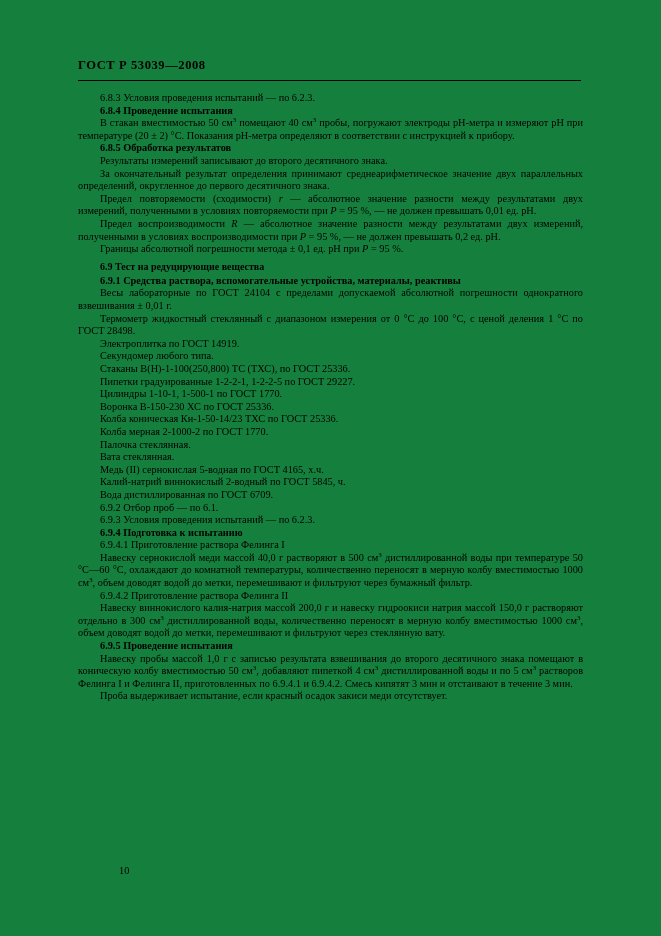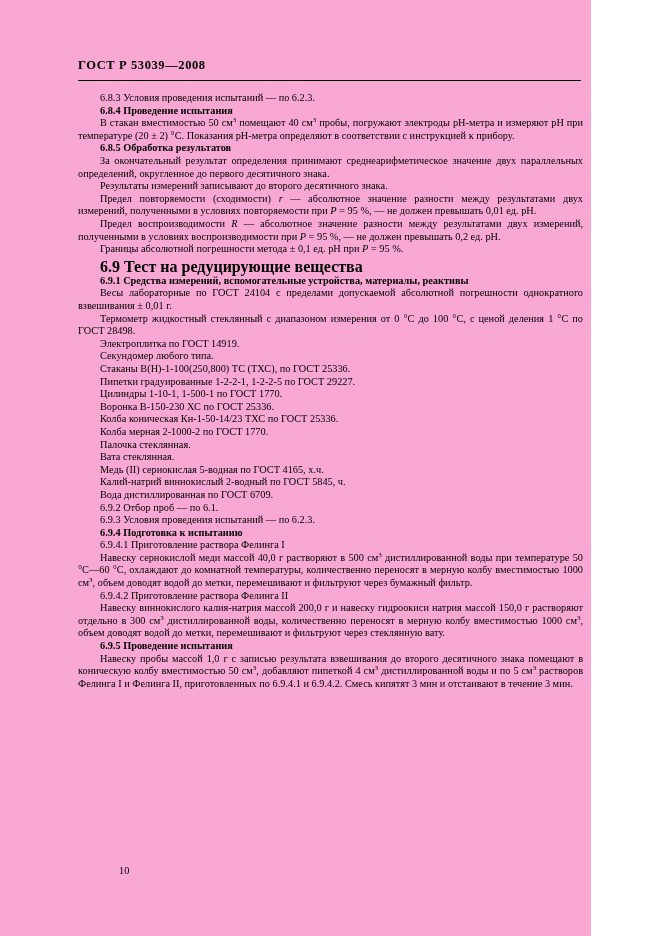--- a/index.html
+++ b/index.html
@@ -8,24 +8,24 @@
   }
   body {
     width: 661px;
     height: 936px;
     background: #ffffff;
     font-family: "Liberation Serif", serif;
     color: #000000;
   }
   .page {
     position: relative;
-    width: 591px;
+    width: 661px;
     height: 936px;
     box-sizing: border-box;
-    background: #f9a8d4;
+    background: #15803d;
   }
   .header {
     position: absolute;
     top: 58px;
     left: 78px;
     width: 520px;
     font-family: "Liberation Serif", serif;
     font-size: 12.5px;
     font-weight: bold;
     letter-spacing: 0.6px;
@@ -52,21 +52,21 @@
     padding: 0;
   }
   .ind-1 { text-indent: 22px; }
   .sec-head {
     font-weight: bold;
     text-indent: 22px;
   }
   .sec-head-big {
     font-weight: bold;
     text-indent: 22px;
-    font-size: 16px;
+    font-size: 10px;
   }
   .gap-s { height: 1.5px; }
   .gap-m { height: 5px; }
   .list-line {
     text-indent: 22px;
   }
   .italic { font-style: italic; }
   sup {
     font-size: 7px;
     vertical-align: super;
@@ -86,29 +86,29 @@
 <div class="page">
 
   <div class="header">ГОСТ Р 53039—2008</div>
   <div class="header-rule"></div>
 
   <div class="content" id="content-root">
       <p class="list-line">6.8.3  Условия проведения испытаний — по 6.2.3.</p>
       <p class="sec-head">6.8.4  Проведение испытания</p>
       <p class="ind-1">В стакан вместимостью 50 см<sup>3</sup> помещают 40 см<sup>3</sup> пробы, погружают электроды pH-метра и измеряют pH при температуре (20 ± 2) °С. Показания pH-метра определяют в соответствии с инструкцией к прибору.</p>
       <p class="sec-head">6.8.5  Обработка результатов</p>
+      <p class="ind-1">Результаты измерений записывают до второго десятичного знака.</p>
       <p class="ind-1">За окончательный результат определения принимают среднеарифметическое значение двух параллельных определений, округленное до первого десятичного знака.</p>
-      <p class="ind-1">Результаты измерений записывают до второго десятичного знака.</p>
       <p class="ind-1">Предел повторяемости (сходимости) <span class="italic">r</span> — абсолютное значение разности между результатами двух измерений, полученными в условиях повторяемости при <span class="italic">Р</span> = 95 %, — не должен превышать 0,01 ед. pH.</p>
       <p class="ind-1">Предел воспроизводимости <span class="italic">R</span> — абсолютное значение разности между результатами двух измерений, полученными в условиях воспроизводимости при <span class="italic">Р</span> = 95 %, — не должен превышать 0,2 ед. pH.</p>
       <p class="ind-1">Границы абсолютной погрешности метода ± 0,1 ед. pH при <span class="italic">Р</span> = 95 %.</p>
       <div class="gap-m"></div>
       <p class="sec-head-big">6.9  Тест на редуцирующие вещества</p>
       <div class="gap-s"></div>
-      <p class="sec-head">6.9.1  Средства измерений, вспомогательные устройства, материалы, реактивы</p>
+      <p class="sec-head">6.9.1  Средства раствора, вспомогательные устройства, материалы, реактивы</p>
       <p class="ind-1">Весы лабораторные по ГОСТ 24104 с пределами допускаемой абсолютной погрешности однократного взвешивания ± 0,01 г.</p>
       <p class="ind-1">Термометр жидкостный стеклянный с диапазоном измерения от 0 °С до 100 °С, с ценой деления 1 °С по ГОСТ 28498.</p>
       <p class="list-line">Электроплитка по ГОСТ 14919.</p>
       <p class="list-line">Секундомер любого типа.</p>
       <p class="list-line">Стаканы В(Н)-1-100(250,800) ТС (ТХС), по ГОСТ 25336.</p>
       <p class="list-line">Пипетки градуированные 1-2-2-1, 1-2-2-5 по ГОСТ 29227.</p>
       <p class="list-line">Цилиндры 1-10-1, 1-500-1 по ГОСТ 1770.</p>
       <p class="list-line">Воронка В-150-230 ХС по ГОСТ 25336.</p>
       <p class="list-line">Колба коническая Кн-1-50-14/23 ТХС по ГОСТ 25336.</p>
       <p class="list-line">Колба мерная 2-1000-2 по ГОСТ 1770.</p>
@@ -119,17 +119,18 @@
       <p class="list-line">Вода дистиллированная по ГОСТ 6709.</p>
       <p class="list-line">6.9.2  Отбор проб — по 6.1.</p>
       <p class="list-line">6.9.3  Условия проведения испытаний — по 6.2.3.</p>
       <p class="sec-head">6.9.4  Подготовка к испытанию</p>
       <p class="list-line">6.9.4.1  Приготовление раствора Фелинга I</p>
       <p class="ind-1">Навеску сернокислой меди массой 40,0 г растворяют в 500 см<sup>3</sup> дистиллированной воды при температуре 50 °С—60 °С, охлаждают до комнатной температуры, количественно переносят в мерную колбу вместимостью 1000 см<sup>3</sup>, объем доводят водой до метки, перемешивают и фильтруют через бумажный фильтр.</p>
       <p class="list-line">6.9.4.2  Приготовление раствора Фелинга II</p>
       <p class="ind-1">Навеску виннокислого калия-натрия массой 200,0 г и навеску гидроокиси натрия массой 150,0 г растворяют отдельно в 300 см<sup>3</sup> дистиллированной воды, количественно переносят в мерную колбу вместимостью 1000 см<sup>3</sup>, объем доводят водой до метки, перемешивают и фильтруют через стеклянную вату.</p>
       <p class="sec-head">6.9.5  Проведение испытания</p>
       <p class="ind-1">Навеску пробы массой 1,0 г с записью результата взвешивания до второго десятичного знака помещают в коническую колбу вместимостью 50 см<sup>3</sup>, добавляют пипеткой 4 см<sup>3</sup> дистиллированной воды и по 5 см<sup>3</sup> растворов Фелинга I и Фелинга II, приготовленных по 6.9.4.1 и 6.9.4.2. Смесь кипятят 3 мин и отстаивают в течение 3 мин.</p>
+      <p class="ind-1">Проба выдерживает испытание, если красный осадок закиси меди отсутствует.</p>
     </div>
 
   <div class="pagenum">10</div>
 
 </div>
 
 </body></html>

